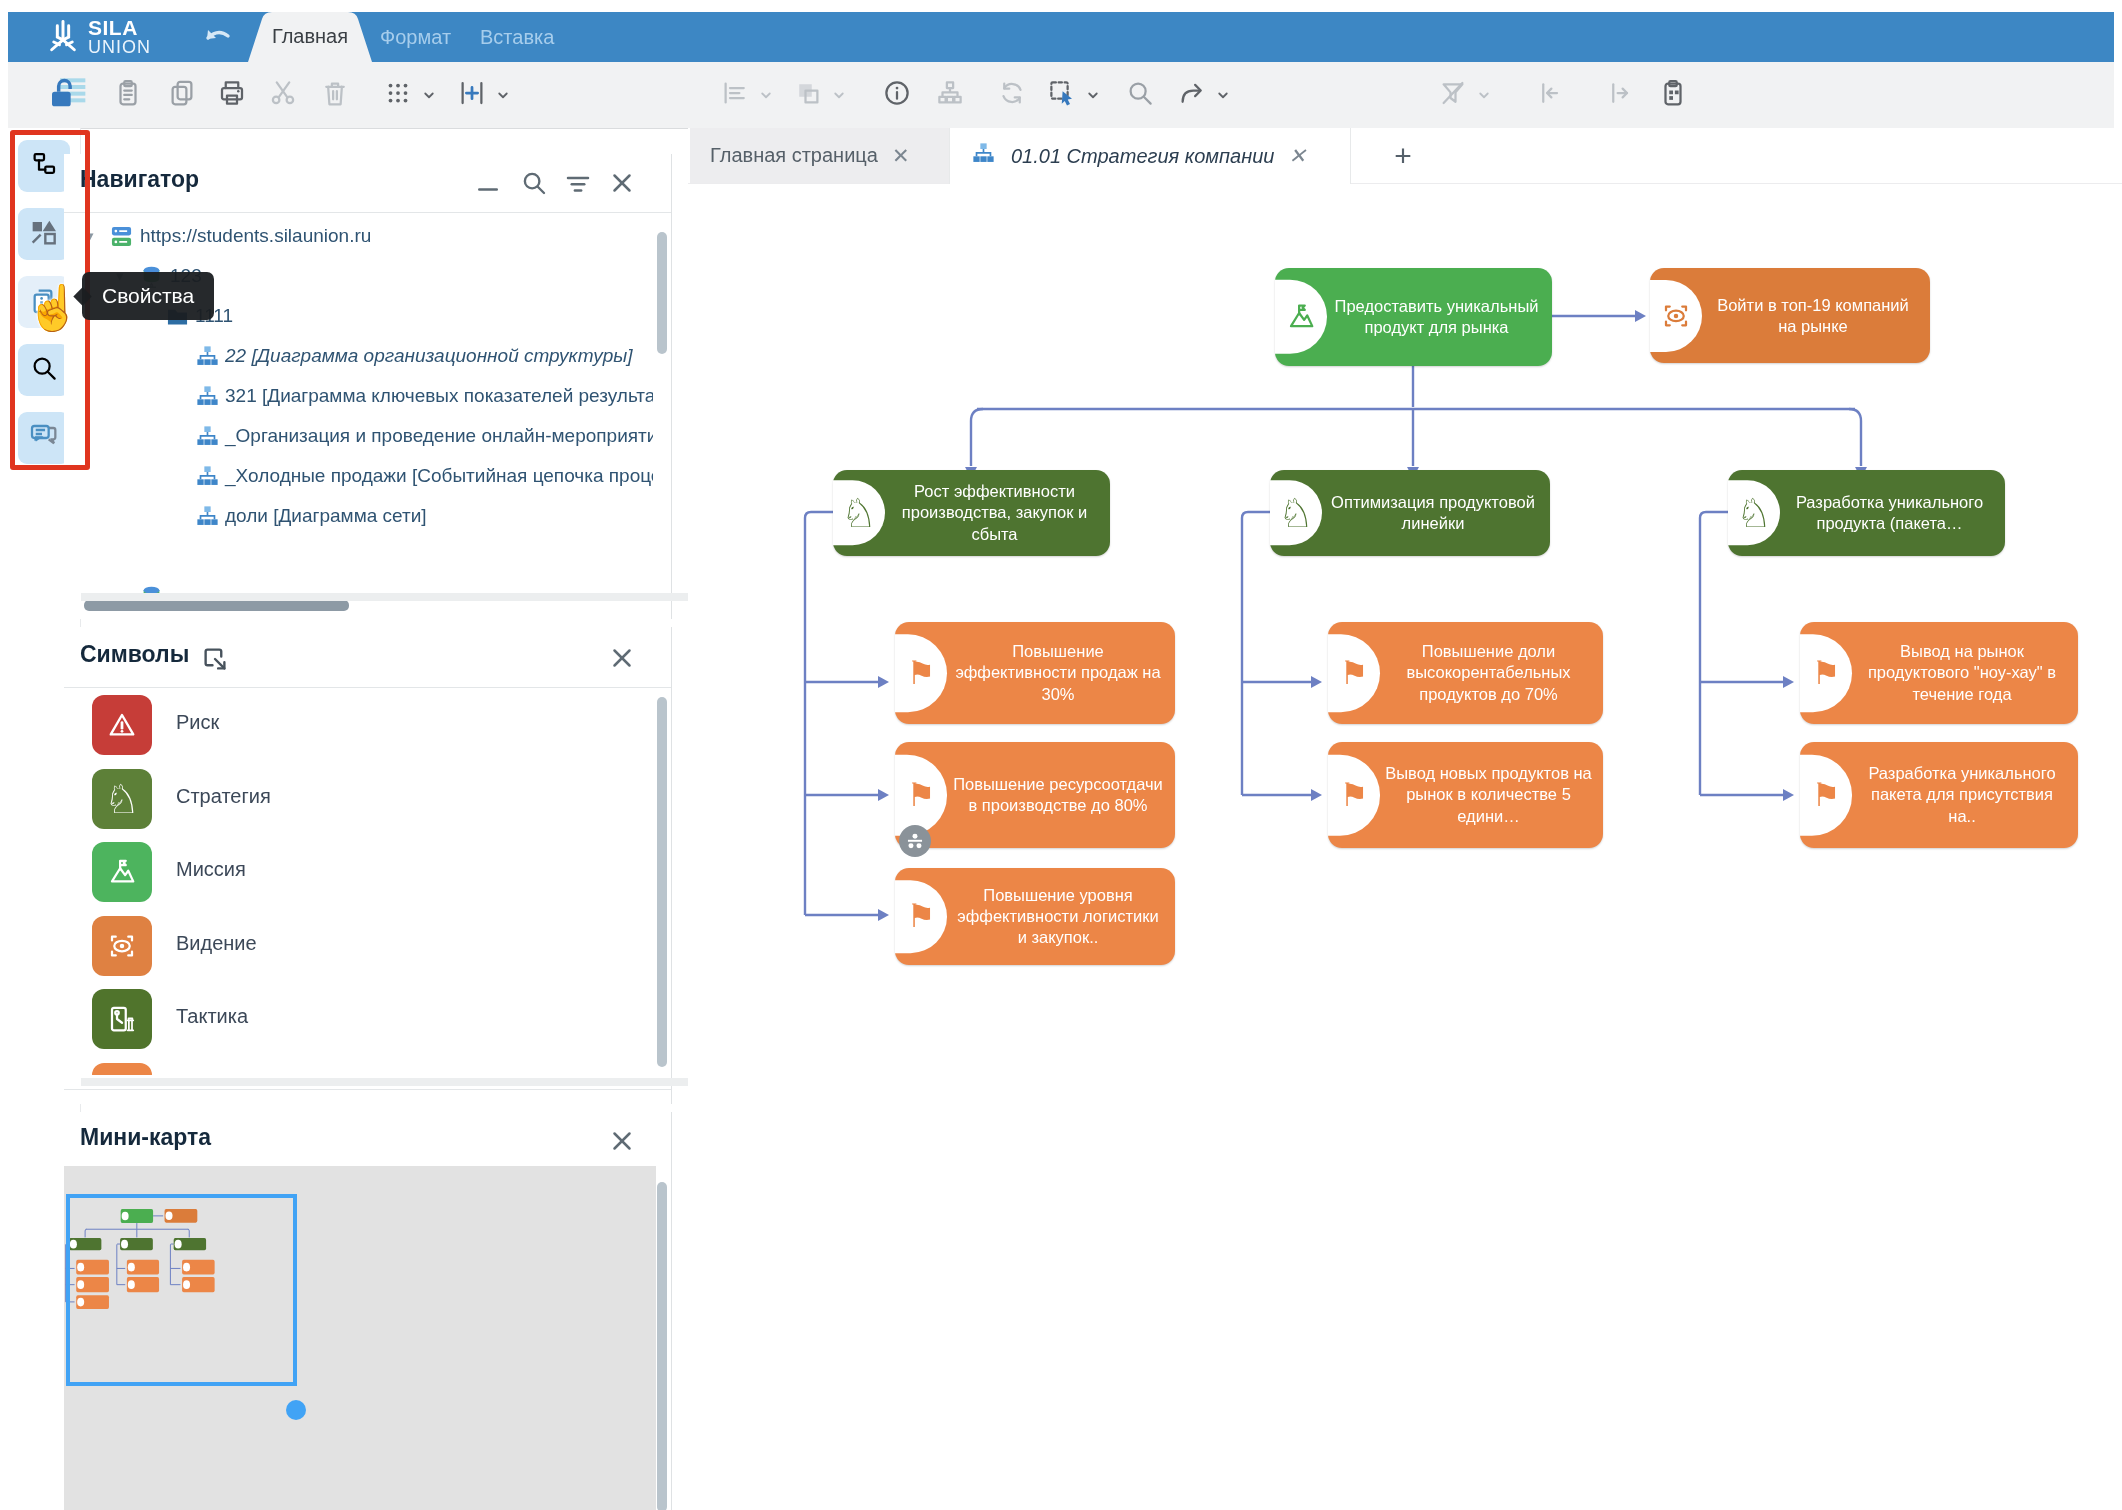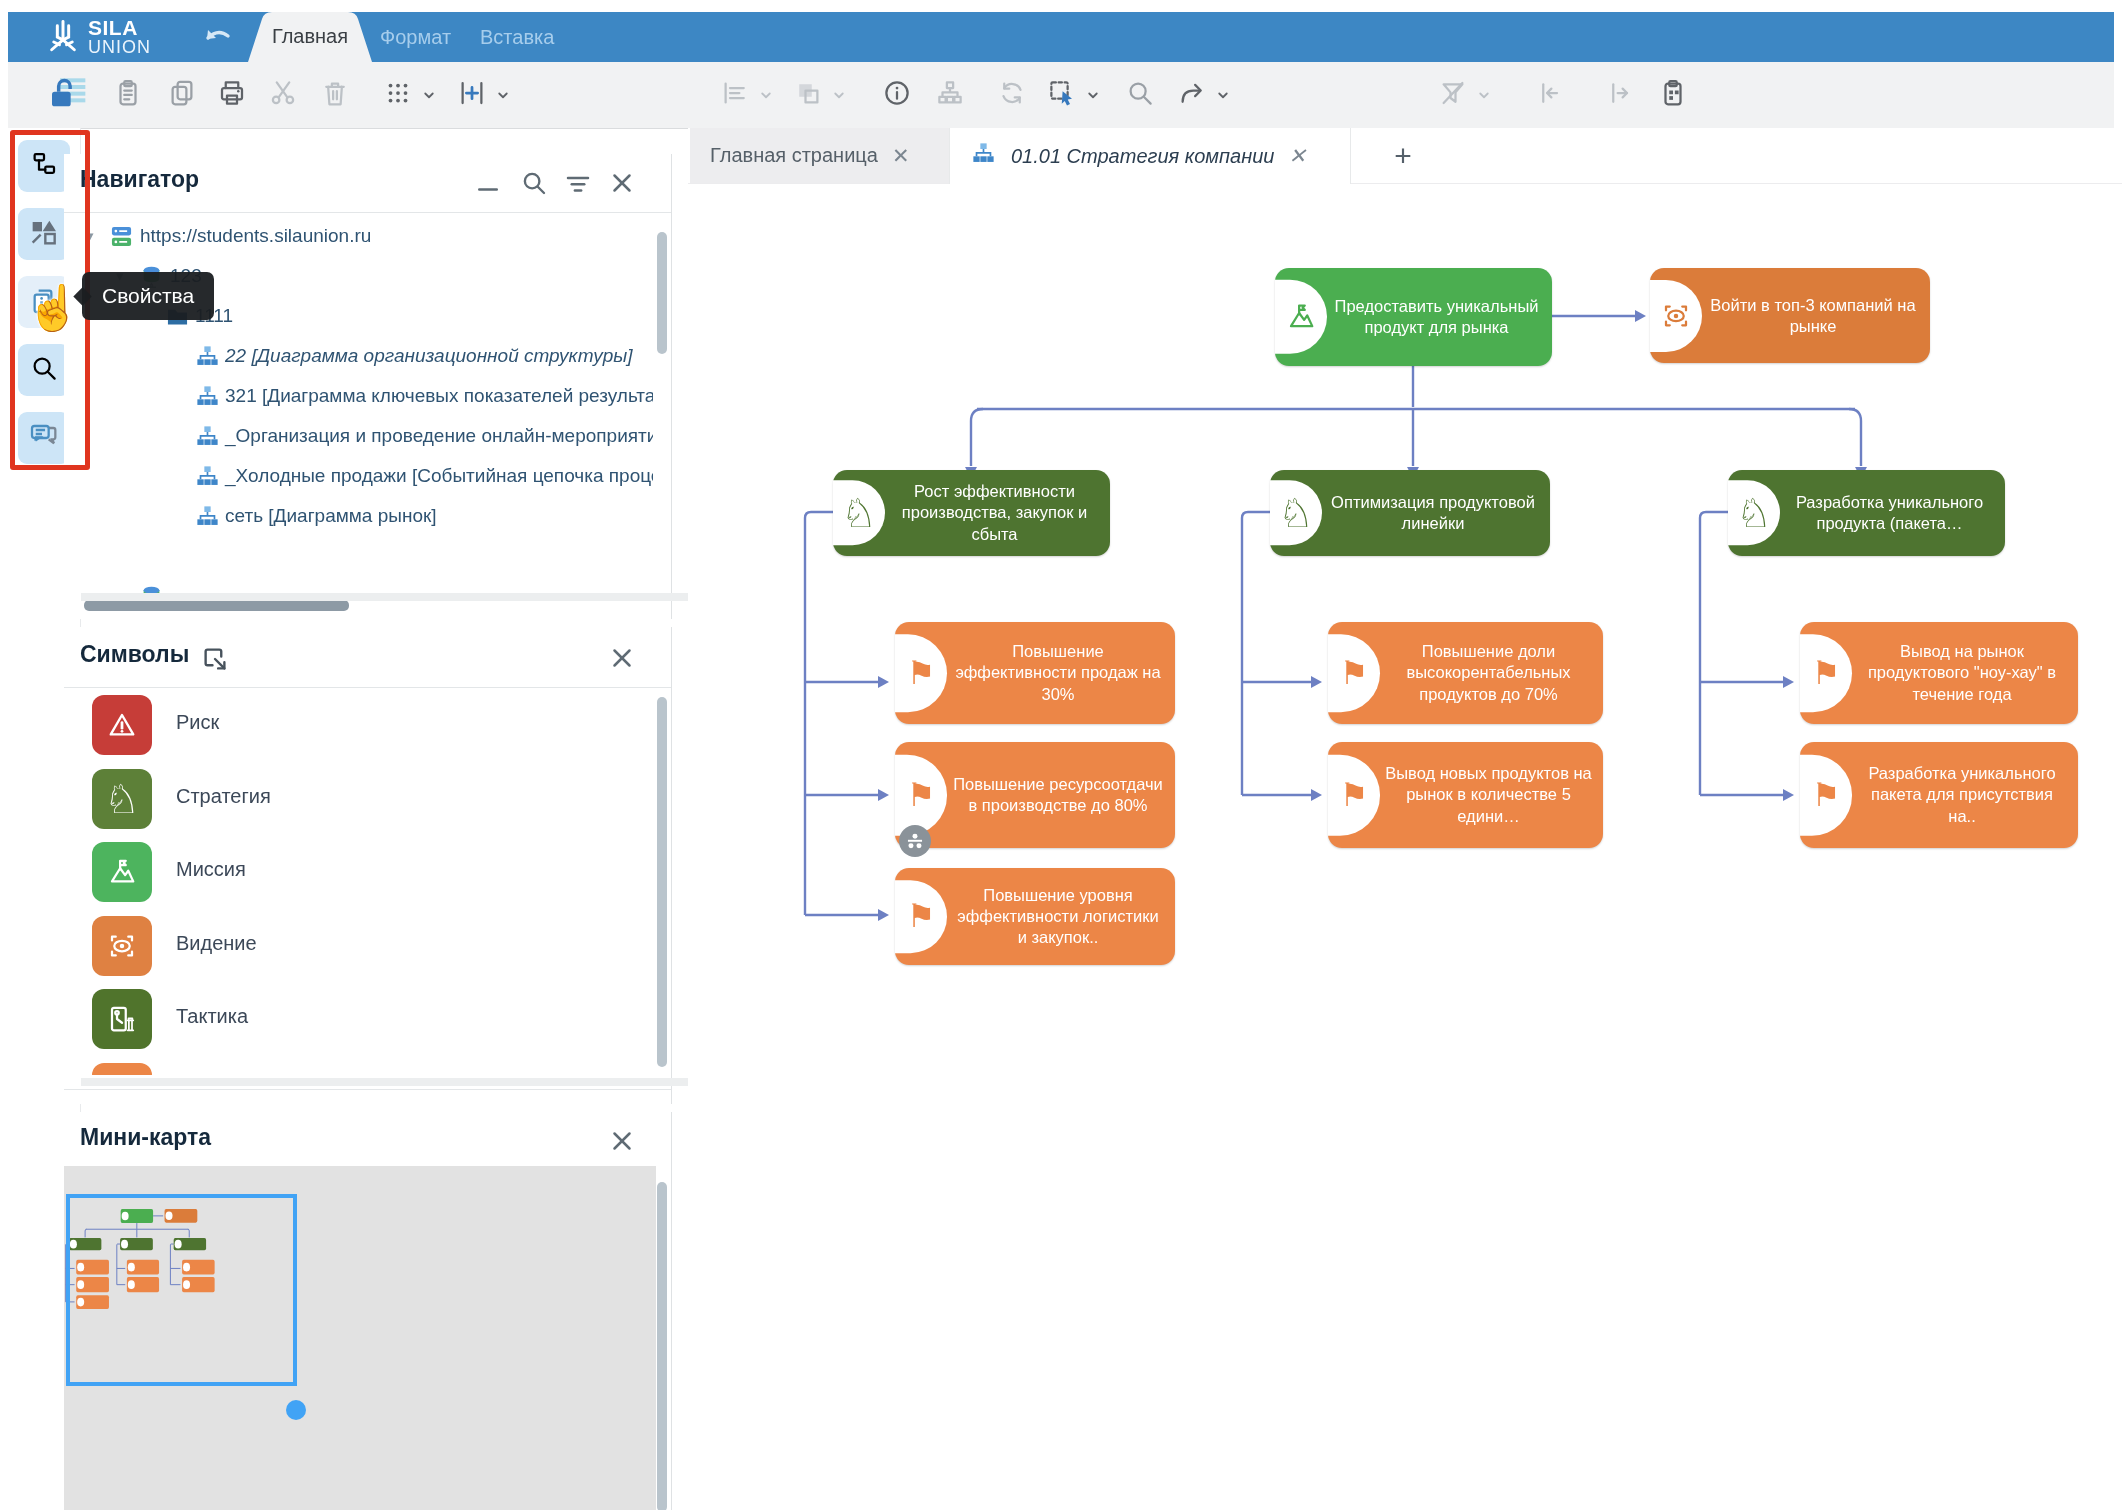--- a/index.html
+++ b/index.html
@@ -426,21 +426,21 @@
           <span class="tlabel" style="left: 161px;">_Холодные продажи [Событийная цепочка процесс</span>
         </div>
         <div class="trow" style="top: 280px;">
           <span class="ticon" style="left: 130px;"><svg viewBox="0 0 24 24" width="27" height="27">
               <rect x="9.2" y="3" width="5.6" height="5" fill="#7fb9e8"></rect>
               <rect x="3" y="14.5" width="5.6" height="5" fill="#3e86c9"></rect>
               <rect x="9.2" y="14.5" width="5.6" height="5" fill="#3e86c9"></rect>
               <rect x="15.4" y="14.5" width="5.6" height="5" fill="#3e86c9"></rect>
               <path d="M12 8 V11.5 M5.8 14.5 V11.5 H18.2 V14.5" stroke="#3e86c9" stroke-width="1.5" fill="none"></path>
             </svg></span>
-          <span class="tlabel" style="left: 161px;">сеть [Диаграмма рынок]</span>
+          <span class="tlabel" style="left: 161px;">доли [Диаграмма сети]</span>
         </div>
         <div class="trow" style="top: 360px;">
           <span class="ticon" style="left: 74px;"><svg viewBox="0 0 24 24" width="27" height="27">
               <path d="M5 6.5 V14 Q5 17 12 17 Q19 17 19 14 V6.5" fill="#4bb26a"></path>
               <ellipse cx="12" cy="6.5" rx="7" ry="3.2" fill="#4a90d9"></ellipse>
               <path d="M12 17.5 V20 M8 21.5 H16" stroke="#8a97a2" stroke-width="1.4" fill="none"></path>
               <circle cx="12" cy="20.2" r="1.2" fill="none" stroke="#8a97a2"></circle>
             </svg></span>
           <span class="tlabel" style="left: 106px;"></span>
         </div>
@@ -639,21 +639,21 @@
           <div class="ntext">Предоставить уникальный продукт для рынка</div>
         </div>
         <div class="node" style="left: 962px; top: 140px; width: 280px; height: 95px; background: rgb(219, 124, 58); font-size: 17px;">
           <div class="bubble" style="color: rgb(219, 124, 58);">
             <svg viewBox="0 0 24 24" width="30" height="30" fill="none" stroke="currentColor" stroke-width="1.8" stroke-linecap="round" stroke-linejoin="round">
               <ellipse cx="12" cy="12" rx="6.2" ry="4.2"></ellipse>
               <circle cx="12" cy="12" r="1.8" fill="currentColor" stroke="none"></circle>
               <path d="M4 7.5 V4.5 H7 M17 4.5 H20 V7.5 M20 16.5 V19.5 H17 M7 19.5 H4 V16.5"></path>
             </svg>
           </div>
-          <div class="ntext">Войти в топ-3 компаний на рынке</div>
+          <div class="ntext">Войти в топ-19 компаний на рынке</div>
         </div>
         <div class="node" style="left: 145px; top: 342px; width: 277px; height: 86px; background: rgb(78, 116, 48); font-size: 16px;">
           <div class="bubble" style="color: rgb(78, 116, 48);">
             <span style="font-size:40px;line-height:1;">♘</span>
           </div>
           <div class="ntext">Рост эффективности производства, закупок и сбыта</div>
         </div>
         <div class="node" style="left: 582px; top: 342px; width: 280px; height: 86px; background: rgb(78, 116, 48); font-size: 16px;">
           <div class="bubble" style="color: rgb(78, 116, 48);">
             <span style="font-size:40px;line-height:1;">♘</span>

